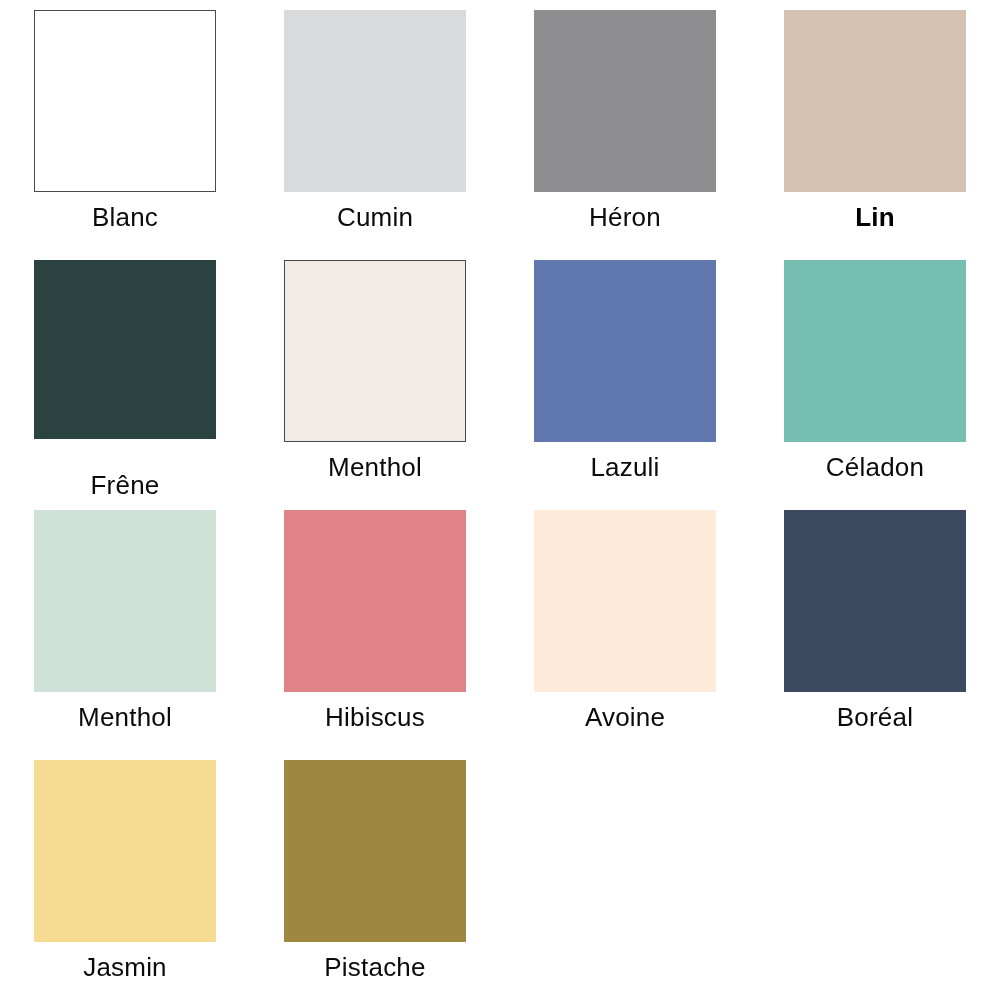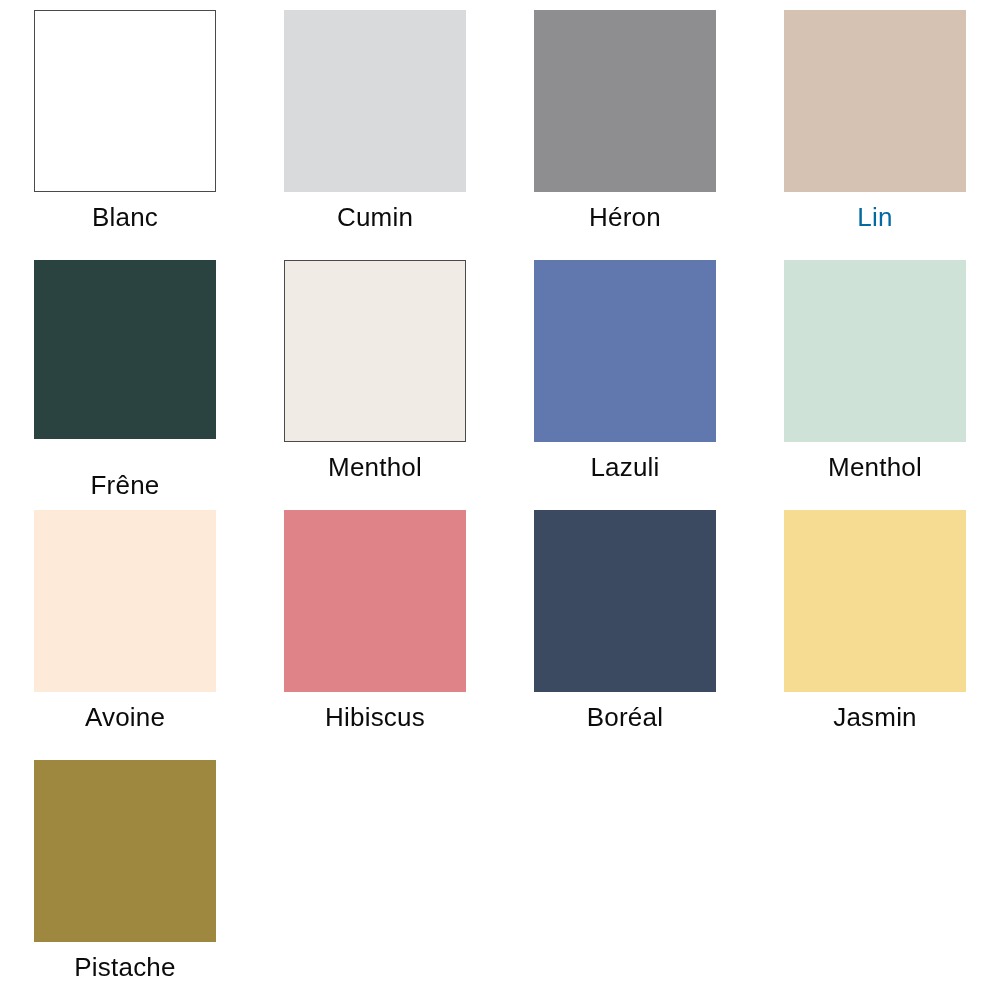--- a/index.html
+++ b/index.html
@@ -63,45 +63,49 @@
     <div class="swatch-cell">
       <div class="swatch-chip" style="background: rgb(217, 218, 220);"></div>
       <div class="swatch-label" style="color: rgb(11, 11, 11);">Cumin</div>
     </div>
     <div class="swatch-cell">
       <div class="swatch-chip" style="background: rgb(142, 142, 144);"></div>
       <div class="swatch-label" style="color: rgb(11, 11, 11);">Héron</div>
     </div>
     <div class="swatch-cell">
       <div class="swatch-chip" style="background: rgb(213, 194, 179);"></div>
-      <div class="swatch-label" style="color: #0369a1;">Lin</div>
+      <div class="swatch-label" style="color: #000000; font-weight: bold;">Lin</div>
     </div>
     <div class="swatch-cell">
       <div class="swatch-chip" style="background: rgb(42, 67, 64);"></div>
       <div class="swatch-label" style="color: rgb(11, 11, 11); margin-top: 32px;">Frêne</div>
     </div>
     <div class="swatch-cell">
       <div class="swatch-chip bordered" style="background: rgb(240, 235, 229); border-color: rgb(74, 74, 74);"></div>
       <div class="swatch-label" style="color: rgb(11, 11, 11);">Menthol</div>
     </div>
     <div class="swatch-cell">
       <div class="swatch-chip" style="background: rgb(97, 120, 175);"></div>
       <div class="swatch-label" style="color: rgb(11, 11, 11);">Lazuli</div>
     </div>
     <div class="swatch-cell">
+      <div class="swatch-chip" style="background: rgb(117, 190, 177);"></div>
+      <div class="swatch-label" style="color: rgb(11, 11, 11);">Céladon</div>
+    </div>
+    <div class="swatch-cell">
       <div class="swatch-chip" style="background: rgb(207, 226, 215);"></div>
       <div class="swatch-label" style="color: rgb(11, 11, 11);">Menthol</div>
     </div>
     <div class="swatch-cell">
+      <div class="swatch-chip" style="background: rgb(224, 131, 137);"></div>
+      <div class="swatch-label" style="color: rgb(11, 11, 11);">Hibiscus</div>
+    </div>
+    <div class="swatch-cell">
       <div class="swatch-chip" style="background: rgb(253, 234, 217);"></div>
       <div class="swatch-label" style="color: rgb(11, 11, 11);">Avoine</div>
-    </div>
-    <div class="swatch-cell">
-      <div class="swatch-chip" style="background: rgb(224, 131, 137);"></div>
-      <div class="swatch-label" style="color: rgb(11, 11, 11);">Hibiscus</div>
     </div>
     <div class="swatch-cell">
       <div class="swatch-chip" style="background: rgb(59, 74, 97);"></div>
       <div class="swatch-label" style="color: rgb(11, 11, 11);">Boréal</div>
     </div>
     <div class="swatch-cell">
       <div class="swatch-chip" style="background: rgb(245, 220, 146);"></div>
       <div class="swatch-label" style="color: rgb(11, 11, 11);">Jasmin</div>
     </div>
     <div class="swatch-cell">

